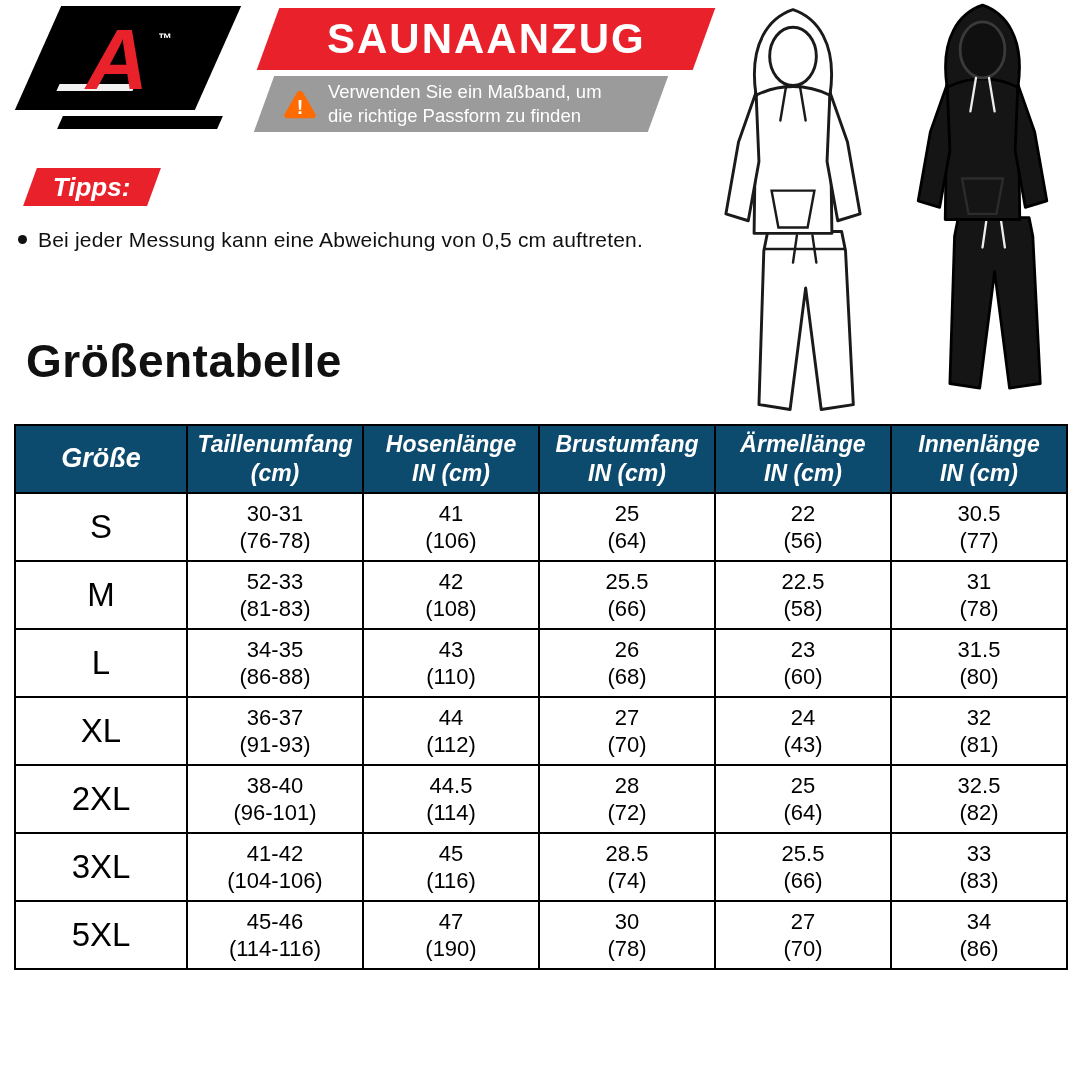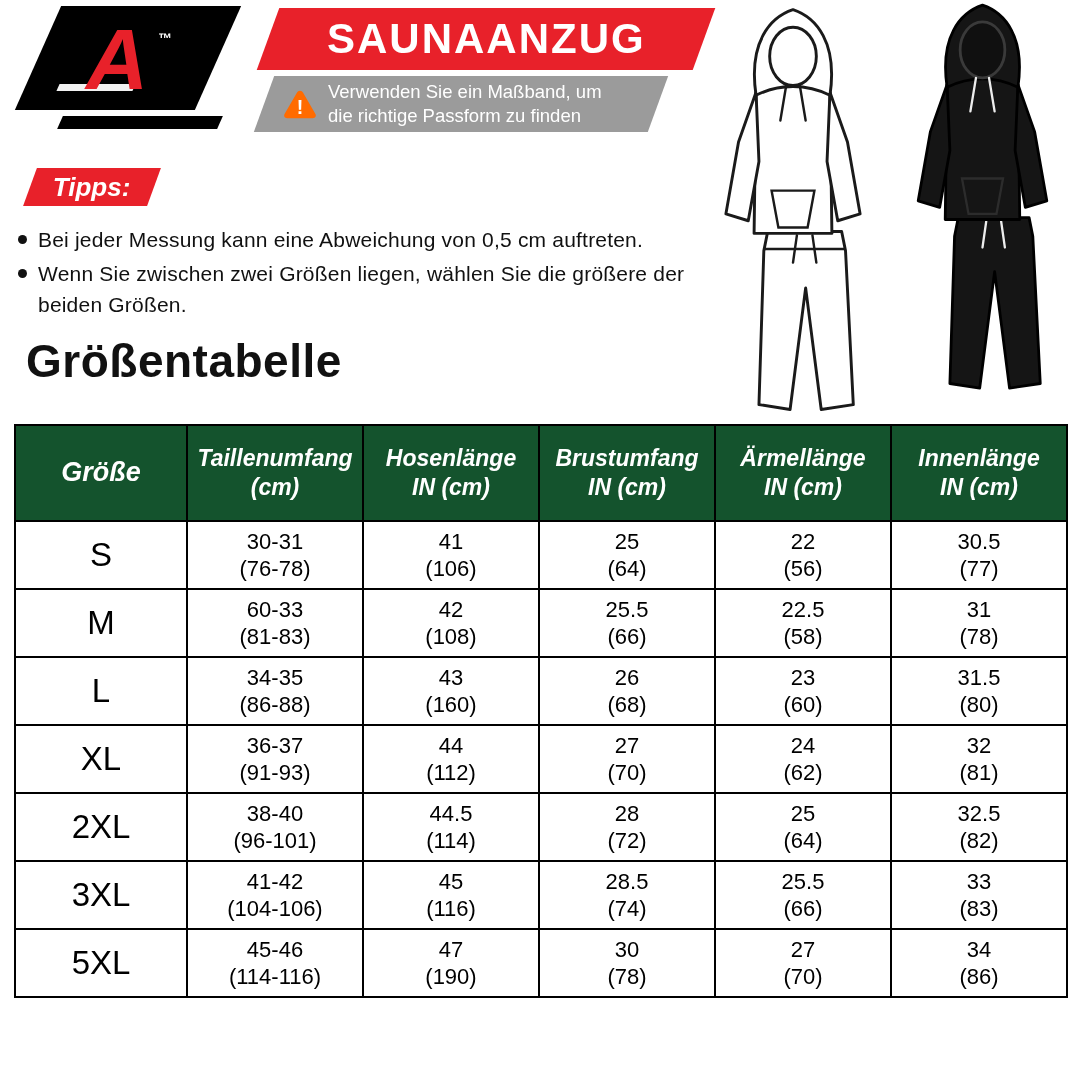--- a/index.html
+++ b/index.html
@@ -44,21 +44,21 @@
   .tips-label-wrap { position:absolute; left:30px; top:168px; width:124px; height:38px; background:var(--red); transform:skewX(-20deg); display:flex; align-items:center; justify-content:center; }
   .tips-label { transform:skewX(20deg); color:#fff; font-size:26px; font-weight:800; font-style:italic; }
   .tips-list { position:absolute; left:16px; top:224px; width:680px; list-style:none; }
   .tip-item { position:relative; padding-left:22px; font-size:21px; line-height:1.5; color:var(--ink); margin-bottom:2px; letter-spacing:.2px; }
   .tip-item::before { content:""; position:absolute; left:2px; top:11px; width:9px; height:9px; border-radius:50%; background:var(--ink); }
 
   
   .table-title { position:absolute; left:26px; top:334px; font-size:46px; font-weight:800; color:var(--ink); letter-spacing:.5px; }
   .size-table { position:absolute; left:14px; top:424px; width:1052px; border-collapse:collapse; table-layout:fixed; background:#fff; }
   .size-table th, .size-table td { border:2px solid #000; text-align:center; vertical-align:middle; }
-  .size-table thead th { background:#14532d; color:#fff; height:96px; font-style:italic; font-weight:700; font-size:23px; line-height:1.25;margin-left:47px; }
+  .size-table thead th { background:#0c4a6e; color:#fff; height:68px; font-style:italic; font-weight:700; font-size:23px; line-height:1.25;margin-left:47px; }
   .size-table thead th.col-size { font-size:27px; }
   .size-table tbody td { height:68px; color:#000; font-size:22px; line-height:1.25; }
   .size-table tbody td.size-cell { font-size:33px; }
 </style>
 </head>
 <body>
 
 <div class="canvas">
 
   <div class="logo-bg"></div>
@@ -107,21 +107,20 @@
     <ellipse class="opening" cx="110" cy="60" rx="24" ry="30"></ellipse>
     <path class="line" d="M103,90 L97,126 M117,90 L123,126"></path>
     <path class="pocket" d="M88,198 L132,198 L125,236 L95,236 Z"></path>
   </svg>
 
   <div class="tips-label-wrap">
     <div class="tips-label">Tipps:</div>
   </div>
   <ul class="tips-list">
     <li class="tip-item">Bei jeder Messung kann eine Abweichung von 0,5 cm auftreten.</li>
-    <li class="tip-item">Wenn Sie zwischen zwei Größen liegen, wählen Sie die größere der beiden Größen.</li>
   </ul>
 
   <h1 class="table-title">Größentabelle</h1>
 
   <table class="size-table">
     <colgroup>
       <col style="width:172px">
       <col style="width:176px">
       <col style="width:176px">
       <col style="width:176px">
@@ -175,21 +174,21 @@
             <div>(56)</div>
           </td>
           <td>
             <div>30.5</div>
             <div>(77)</div>
           </td>
         </tr>
         <tr>
           <td class="size-cell">M</td>
           <td>
-            <div>60-33</div>
+            <div>52-33</div>
             <div>(81-83)</div>
           </td>
           <td>
             <div>42</div>
             <div>(108)</div>
           </td>
           <td>
             <div>25.5</div>
             <div>(66)</div>
           </td>
@@ -203,21 +202,21 @@
           </td>
         </tr>
         <tr>
           <td class="size-cell">L</td>
           <td>
             <div>34-35</div>
             <div>(86-88)</div>
           </td>
           <td>
             <div>43</div>
-            <div>(160)</div>
+            <div>(110)</div>
           </td>
           <td>
             <div>26</div>
             <div>(68)</div>
           </td>
           <td>
             <div>23</div>
             <div>(60)</div>
           </td>
           <td>
@@ -234,21 +233,21 @@
           <td>
             <div>44</div>
             <div>(112)</div>
           </td>
           <td>
             <div>27</div>
             <div>(70)</div>
           </td>
           <td>
             <div>24</div>
-            <div>(62)</div>
+            <div>(43)</div>
           </td>
           <td>
             <div>32</div>
             <div>(81)</div>
           </td>
         </tr>
         <tr>
           <td class="size-cell">2XL</td>
           <td>
             <div>38-40</div>

